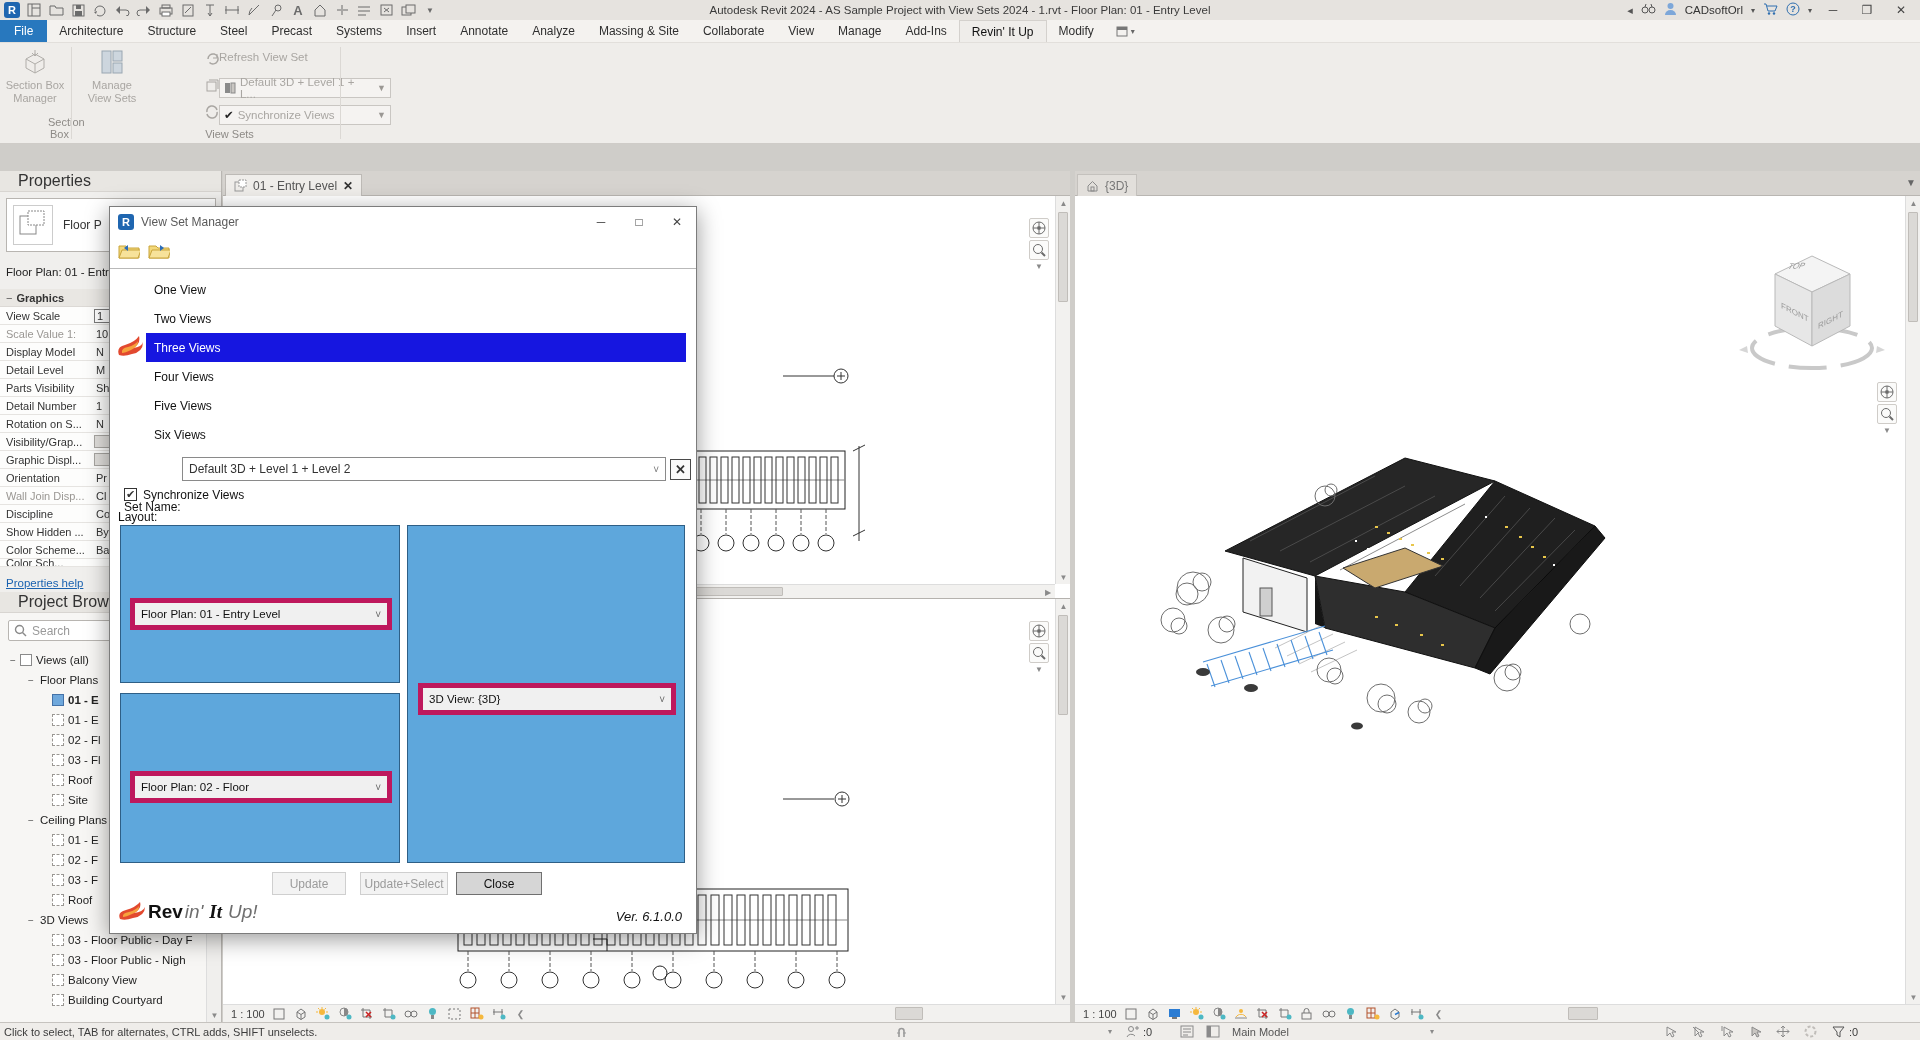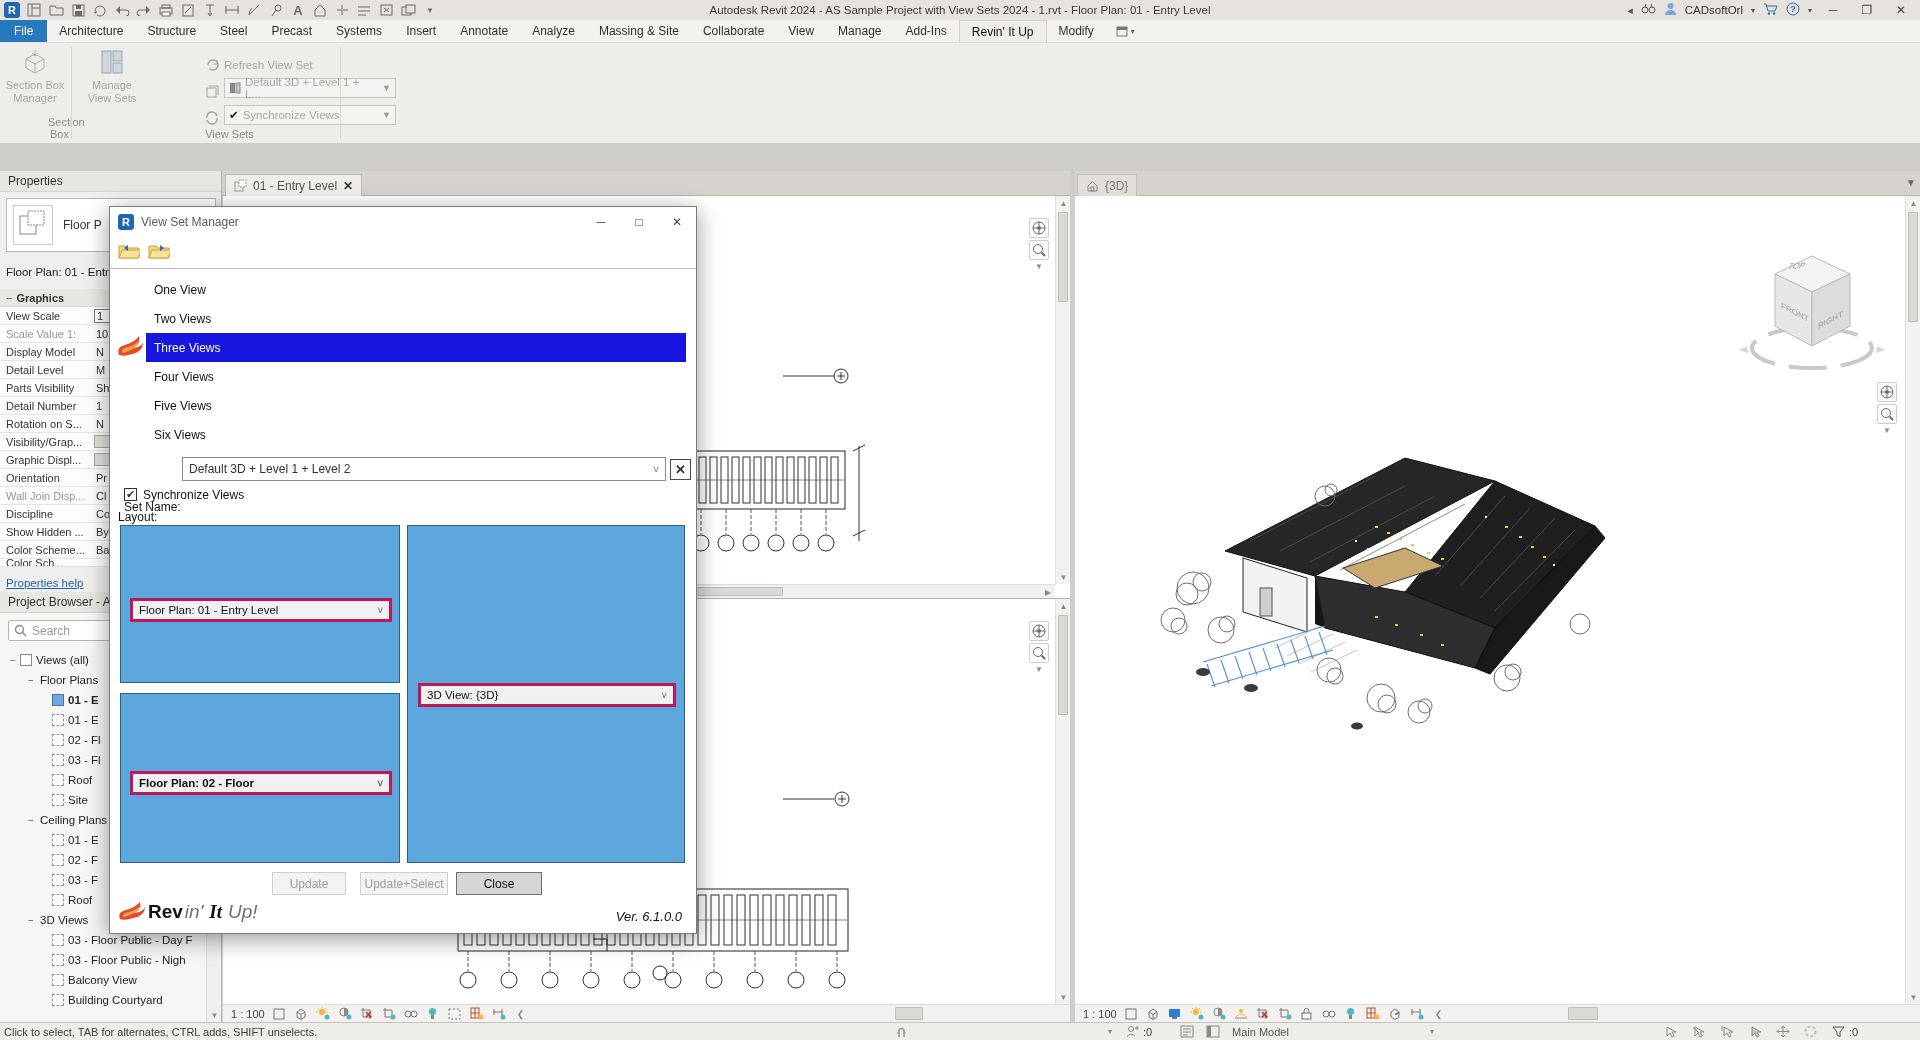--- a/index.html
+++ b/index.html
@@ -25,21 +25,21 @@
   .rtab.active { background:#efedea; border:1px solid #d4d1cd; border-bottom:none; color:#111; }
   .rtab-icon { display:flex; align-items:center; gap:3px; padding:0 10px; color:#666; }
 
   
   #ribbon { left:0; top:43px; width:1920px; height:101px; background:#efedea; border-bottom:1px solid #cfccc8; }
   .rpanel { position:absolute; top:0; height:100px; }
   .rpanel .plabel { position:absolute; left:0; right:0; bottom:3px; text-align:center; font-size:11px; color:#8d8a86;margin-left:48px; }
   .psep { position:absolute; top:4px; bottom:4px; width:1px; background:#dbd8d4; }
   .bigbtn { position:absolute; top:6px; width:62px; text-align:center; color:#a9a6a2; font-size:11px; line-height:13px; }
   .bigbtn svg { display:block; margin:0 auto 4px; }
-  .rrow { position:absolute; left:134px; display:flex; align-items:flex-end; gap:5px; height:20px; color:#a9a6a2; font-size:11.5px; }
+  .rrow { position:absolute; left:134px; display:flex; align-items:flex-start; height:20px; color:#a9a6a2; font-size:11.5px; }
   .rcombo { width:172px; height:20px; border:1px solid #c9c6c2; background:#f5f3f1; display:flex; align-items:center; gap:4px; padding:0 4px; color:#a9a6a2; }
   .rcombo .caret { margin-left:auto; color:#9b9894; font-size:9px; }
 
   
   #band { left:0; top:144px; width:1920px; height:878px; background:#cfcdc9; }
 
   
   .vtabbar { top:171px; height:25px; background:#d6d3cf; border-bottom:1px solid #b9b6b2; }
   .vtab { position:absolute; top:3px; height:22px; display:flex; align-items:center; gap:6px; padding:0 8px; font-size:12px; }
   .vtab.activeL { background:#efedea; color:#555; border:1px solid #bdbab6; border-bottom:none; }
@@ -66,21 +66,21 @@
   .navchev { color:#8a8a8a; font-size:8px; }
 
   
   .vcb { position:absolute; left:0; bottom:0; height:18px; background:#f2f1ef; border-top:1px solid #ddd; display:flex; align-items:center; gap:6px; padding-left:8px; font-size:11px; color:#444; }
   .vcb .ic { width:16px; height:14px; display:flex; align-items:center; justify-content:center; }
   .vcb .chev { color:#8a8a8a; font-size:9px; margin-left:4px; }
   .vcbtrack { position:relative; flex:1; height:100%; background:#f2f1ef; border-left:1px solid #e0ded b; }
 
   
   #props { left:0; top:171px; width:222px; height:421px; background:#f0efed; border-right:1px solid #b9b6b2; }
-  .palhdr { height:21px; background:#e8e6e2; display:flex; align-items:center; padding-left:8px; font-size:12px; color:#333; border-bottom:1px solid #d8d5d1; }
+  .palhdr { height:21px; background:#e8e6e2; display:flex; align-items:center; padding-left:18px; font-size:16px; color:#333; border-bottom:1px solid #d8d5d1; }
   #typesel { position:absolute; left:6px; top:27px; width:210px; height:54px; background:#fff; border:1px solid #b8b5b1; display:flex; align-items:center; }
   #typesel .thumb { width:40px; height:40px; margin:0 10px 0 6px; border:1px solid #ccc; background:#fff; }
   #inst-row { position:absolute; left:6px; top:95px; font-size:11.5px; color:#222; }
   #pgrid { position:absolute; left:0; top:118px; right:0; bottom:22px; overflow:hidden; }
   .sechdr { height:18px; background:#e9e7e3; border-bottom:1px solid #dcd9d5; display:flex; align-items:center; padding-left:6px; font-weight:bold; font-size:11px; color:#333; }
   .prow { height:18px; border-bottom:1px solid #e6e4e1; display:flex; align-items:center; font-size:11px; background:#fdfdfc; }
   .prow .pl { width:94px; padding-left:6px; white-space:nowrap; overflow:hidden; }
   .prow .pv { padding-left:2px; white-space:nowrap; }
   .prow .pl.dis { color:#9a9793; }
   .valbox { border:1px solid #7a7a7a; background:#fff; padding:0 3px; min-width:18px; height:14px; line-height:13px; }
@@ -108,21 +108,21 @@
   #dlg-tools { height:32px; display:flex; align-items:center; gap:8px; padding-left:8px; border-bottom:1px solid #b9b9b9; }
   .dopt { position:absolute; left:36px; right:10px; height:29px; display:flex; align-items:center; padding-left:8px; font-size:12px; color:#111; }
   .dopt.sel { background:#1616e0; color:#fff; }
   #dflame { left:7px; top:128px; }
   .dlbl { font-size:12px; color:#111; }
   #setname-combo { left:72px; top:250px; width:484px; height:24px; border:1px solid #8a8a8a; background:#fff; display:flex; align-items:center; padding:0 6px; font-size:12px; }
   #setname-combo .caret { margin-left:auto; color:#777; font-size:10px; }
   #setname-x { left:560px; top:252px; width:21px; height:21px; border:1px solid #4a4a4a; background:#fafafa; display:flex; align-items:center; justify-content:center; font-weight:bold; font-size:13px; }
   #sync-ck { left:14px; top:281px; width:13px; height:13px; border:1px solid #333; background:#fff; font-size:11px; line-height:11px; text-align:center; }
   .bluepane { background:#5ea7dc; border:1px solid #2e5f86; }
-  .pdrop { position:absolute; height:24px; background:#f0f0f0; border:3px solid #be185d; display:flex; align-items:center; padding:0 6px; font-size:11.5px; color:#111; }
+  .pdrop { position:absolute; height:32px; background:#f0f0f0; border:5px solid #be185d; display:flex; align-items:center; padding:0 6px; font-size:11.5px; color:#111; }
   .pdrop .caret { margin-left:auto; color:#666; font-size:10px; }
   .dbtn { position:absolute; top:665px; height:23px; border:1px solid #cfcfcf; background:#f3f3f3; color:#9b9b9b; font-size:12px; display:flex; align-items:center; justify-content:center; }
   .dbtn.en { background:#d6d6d6; border:1px solid #707070; color:#111; }
   #brand { position:absolute; left:8px; top:694px; display:flex; align-items:center; gap:2px; font-size:19px; }
   #brand .b1 { font-weight:800; color:#111; }
   #brand .i1 { font-style:italic; color:#6e6e6e; }
   #brand .b2 { font-weight:800; font-style:italic; color:#111; margin-left:4px;font-family:Liberation Serif, serif; }
   #brand .i2 { font-style:italic; color:#6e6e6e; margin-left:4px; }
   #dver { position:absolute; right:14px; top:702px; font-style:italic; font-size:13px; color:#111; }
 
@@ -1075,21 +1075,21 @@
   <span id="sync-ck" class="abs">✔</span>
   <span class="abs dlbl" style="left:33px;top:281px;">Synchronize Views</span>
   <span class="abs dlbl" style="left:8px;top:303px;">Layout:</span>
 
   <div class="abs bluepane" style="left:10px;top:318px;width:280px;height:158px;">
     <div class="pdrop" style="left:9px;top:72px;width:262px;">
       <span>Floor Plan: 01 - Entry Level</span>
         <span class="caret">˅</span>
     </div>
   </div>
-  <div class="abs bluepane" style="left:10px;top:486px;width:280px;height:170px;font-weight:bold;">
+  <div class="abs bluepane" style="left:10px;top:486px;width:280px;height:170px;">
     <div class="pdrop" style="left:9px;top:77px;width:262px;">
       <span>Floor Plan: 02 - Floor</span>
         <span class="caret">˅</span>
     </div>
   </div>
   <div class="abs bluepane" style="left:297px;top:318px;width:278px;height:338px;">
     <div class="pdrop" style="left:10px;top:157px;width:258px;">
       <span>3D View: {3D}</span>
         <span class="caret">˅</span>
     </div>

